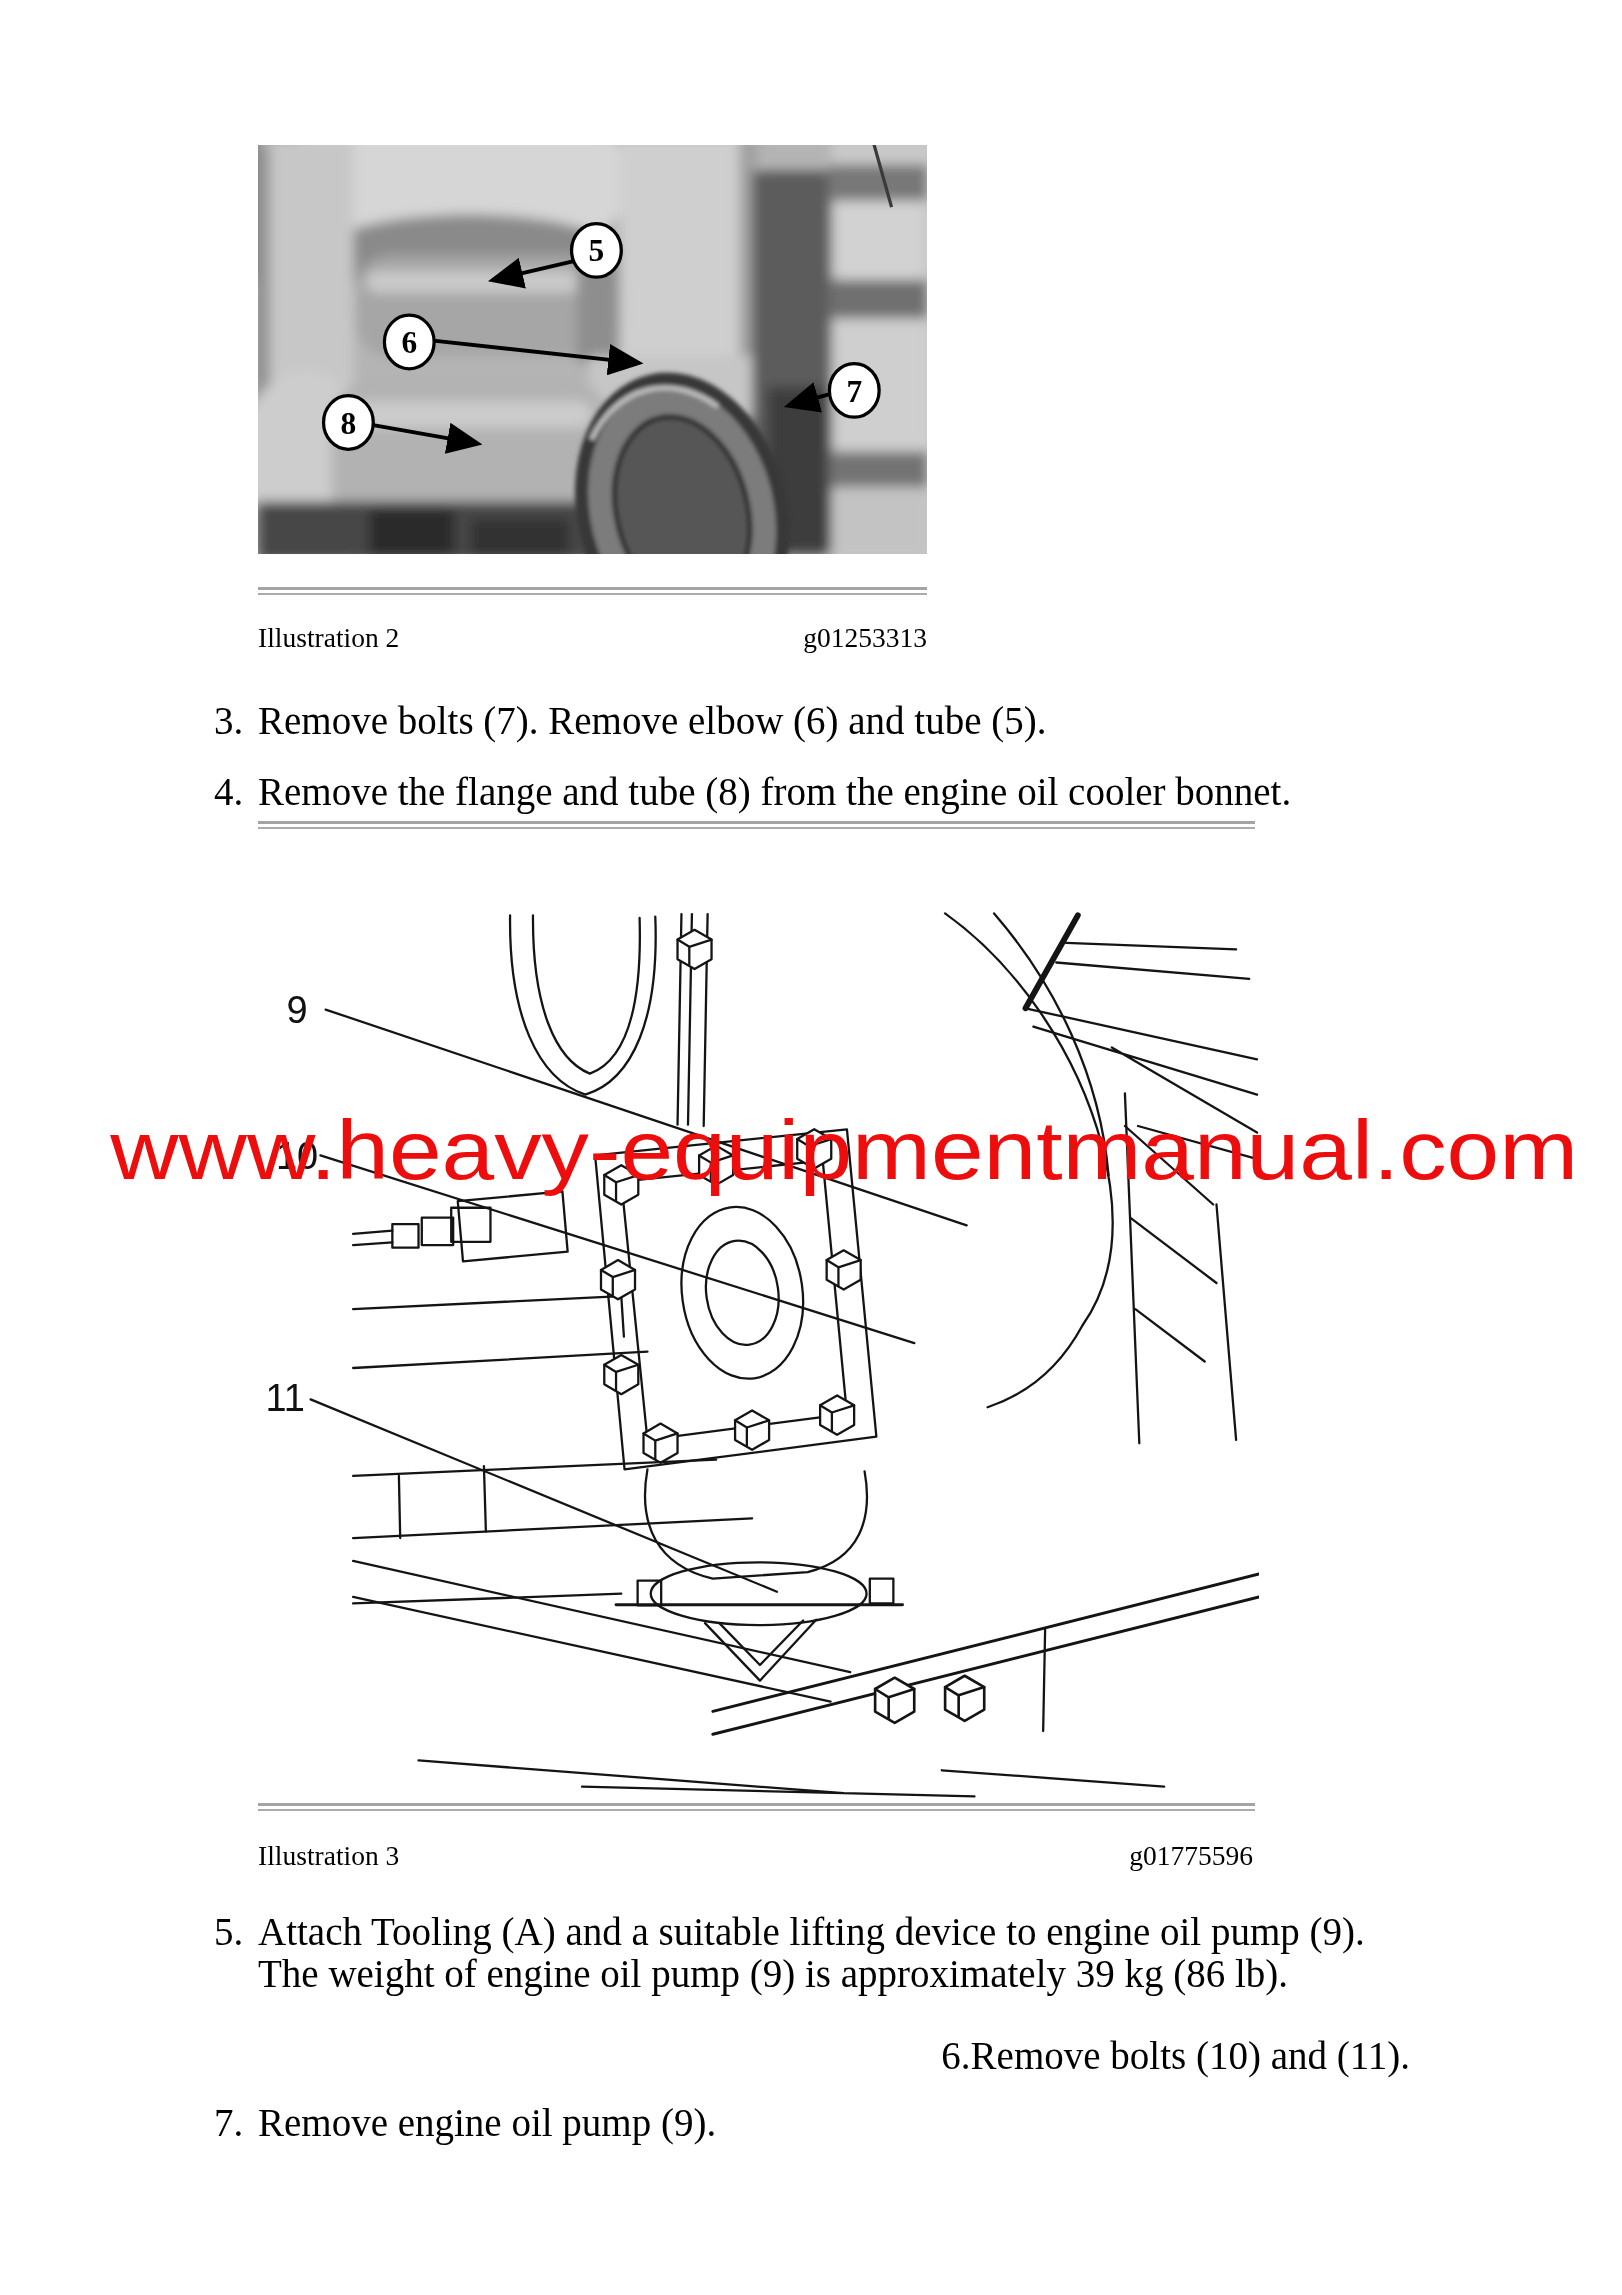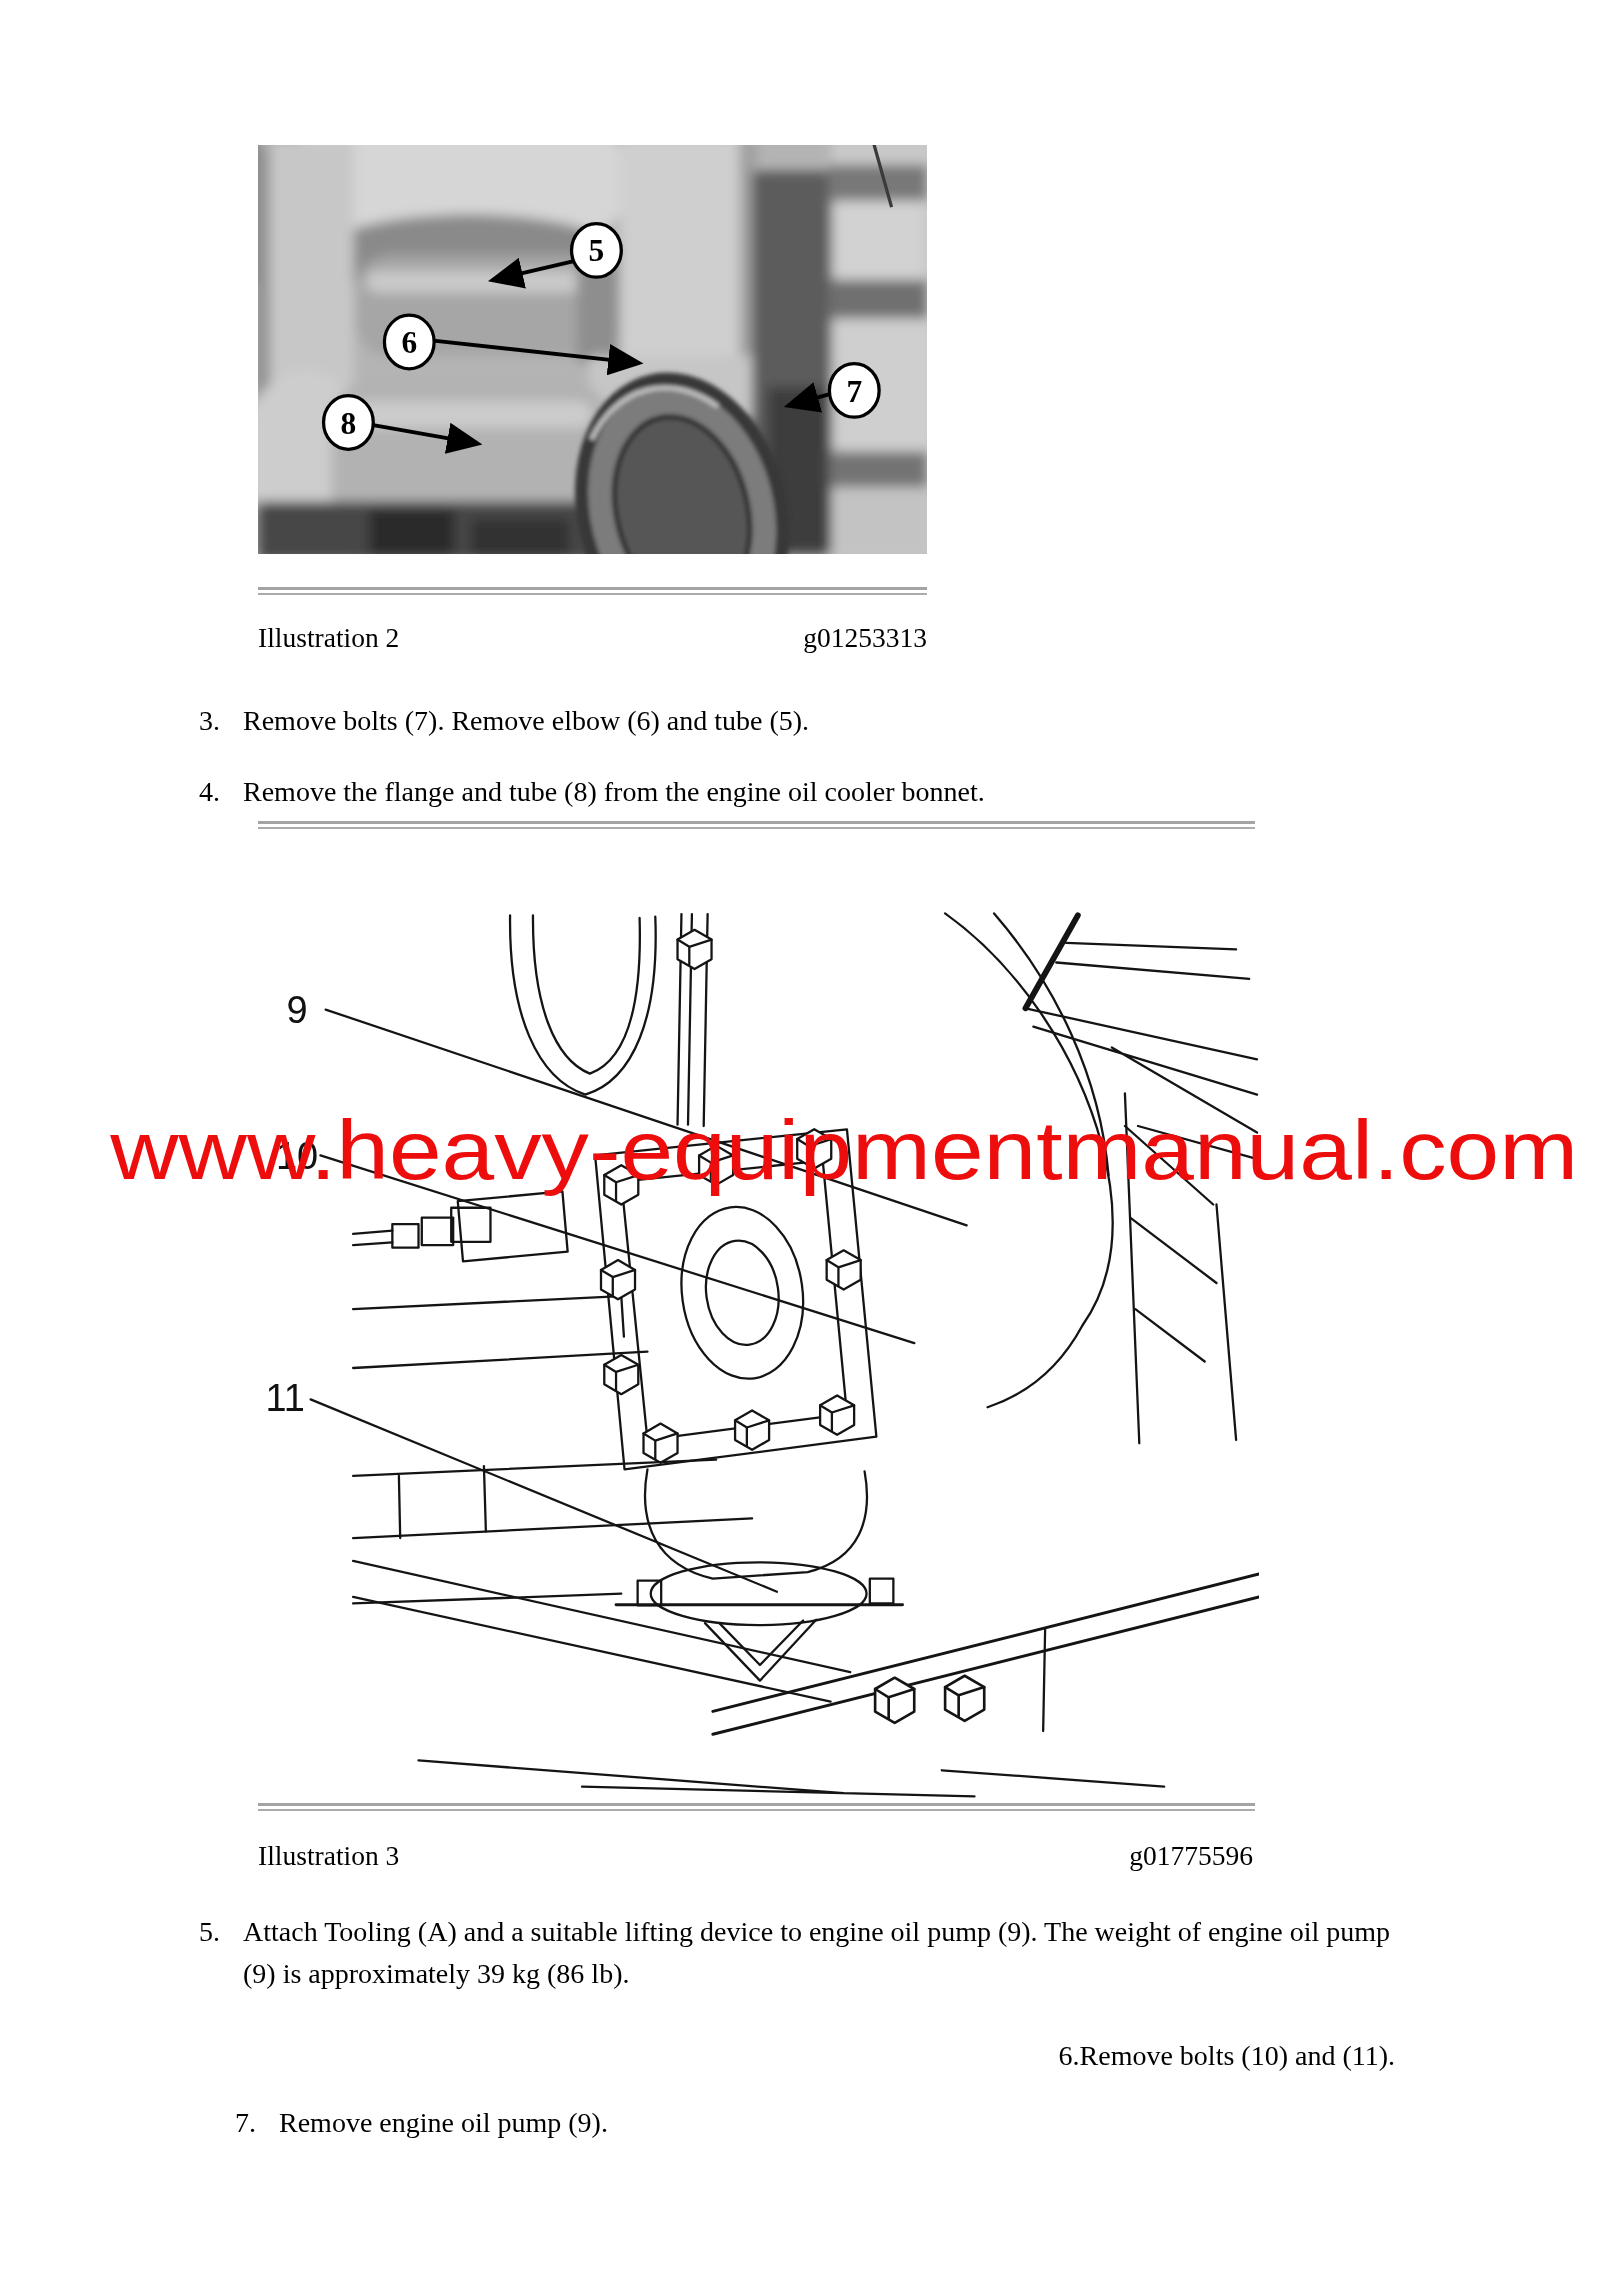--- a/index.html
+++ b/index.html
@@ -19,22 +19,22 @@
     font-size:27.5px;line-height:31px;white-space:nowrap;gap:8px;
   }
   
   .rule{
     position:absolute;height:2.6px;background:#ffffff;
     border-top:3.3px solid #a4a4a4;border-bottom:2px solid #ababab;
     box-sizing:content-box;
   }
   
   .step{
-    position:absolute;left:199px;width:1152px;
-    font-size:28px;line-height:42px;
+    position:absolute;left:214px;width:1152px;
+    font-size:39px;line-height:42px;
     padding-left:44px;text-indent:-44px;
   }
   .step .num{display:inline-block;width:44px;text-indent:0;}
   
   .wm{position:absolute;left:0;pointer-events:none;}
   svg text{user-select:none;}
 </style>
 </head>
 <body>
 
@@ -216,18 +216,18 @@
     <span>Illustration 3</span>
     <span>g01775596</span>
   </div>
 
   <div class="step" style="top:1911px;">
     <span class="num">5.</span><span>Attach Tooling (A) and a suitable lifting device to engine oil pump (9). The weight of engine oil pump (9) is approximately 39 kg (86 lb).</span>
   </div>
   <div class="step" style="top:2035px;text-align:right;">
     <span class="num">6.</span><span>Remove bolts (10) and (11).</span>
   </div>
-  <div class="step" style="top:2102px;margin-left:36px;">
+  <div class="step" style="top:2102px;">
     <span class="num">7.</span><span>Remove engine oil pump (9).</span>
   </div>
 
 </div>
 
 
 </body></html>

